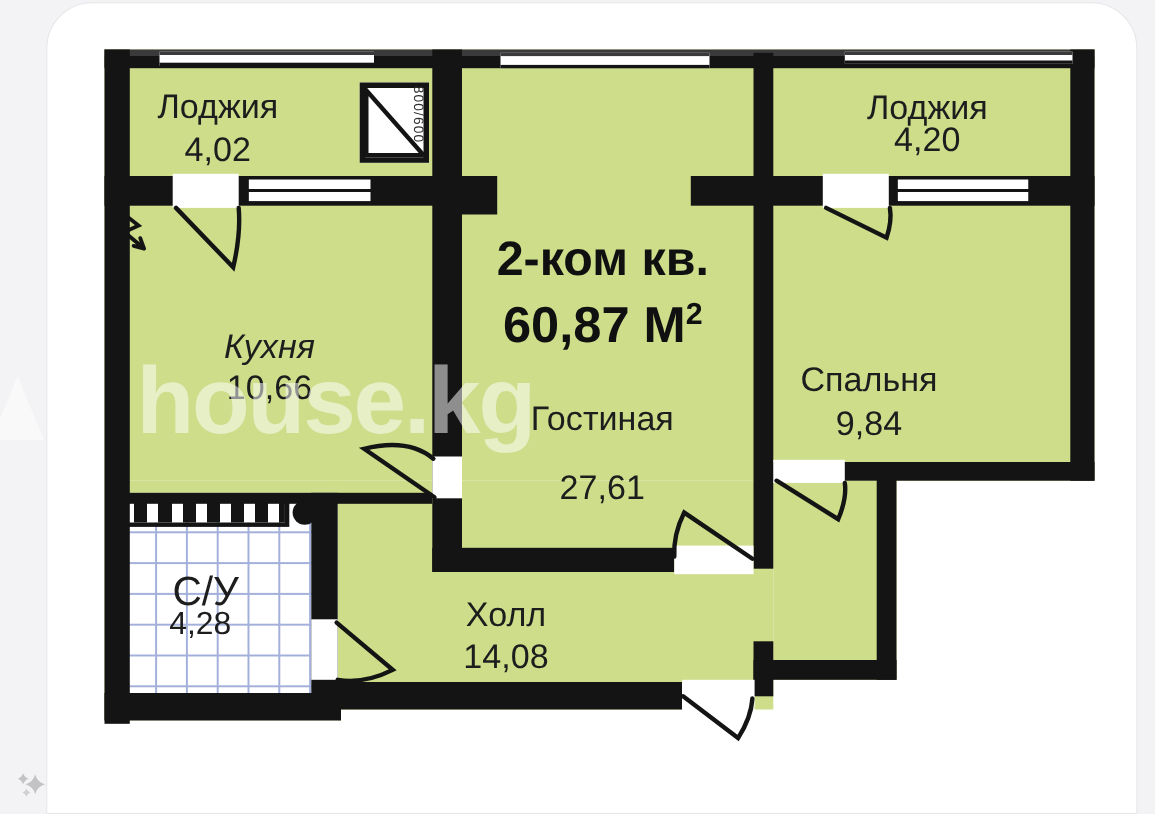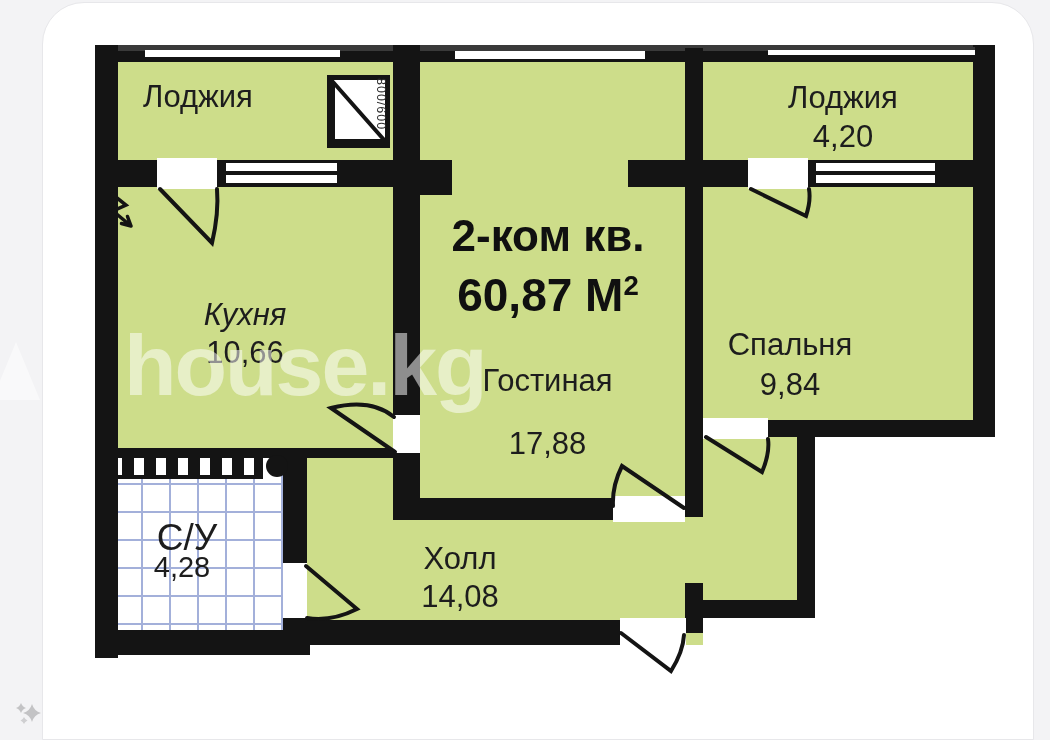--- a/index.html
+++ b/index.html
@@ -127,32 +127,33 @@
 
         <path d="M621,633 L671,671 Q683,652 684,635"></path>
       </g>
 
       <circle cx="277" cy="466" r="11" fill="#141414"></circle>
 
       <path d="M-8,400 L16,342 L40,400 Z" fill="rgba(255,255,255,0.5)"></path>
     </svg>
 
     <div class="lbl" style="left:118px;top:80px;width:160px;">Лоджия</div>
+    <div class="lbl" style="left:118px;top:119px;width:160px;">4,02</div>
 
     <div class="lbl" style="left:763px;top:81px;width:160px;">Лоджия</div>
-    <div class="lbl" style="left:763px;top:120px;width:160px;">4,20</div>
+    <div class="lbl" style="left:763px;top:110px;width:160px;">4,20</div>
 
     <div class="ttl" style="left:418px;top:211px;width:260px;font-size:44px;"><span>2-ком кв.</span></div>
     <div class="ttl" style="left:418px;top:268px;width:260px;font-size:46px;"><span>60,87 М</span><sup>2</sup></div>
 
     <div class="lbl" style="left:160px;top:298px;width:170px;font-style:italic;">Кухня</div>
     <div class="lbl" style="left:160px;top:336px;width:170px;">10,66</div>
 
     <div class="lbl" style="left:455px;top:364px;width:185px;">Гостиная</div>
-    <div class="lbl" style="left:455px;top:427px;width:185px;">17,88</div>
+    <div class="lbl" style="left:455px;top:427px;width:185px;">27,61</div>
 
     <div class="lbl" style="left:700px;top:328px;width:180px;">Спальня</div>
     <div class="lbl" style="left:700px;top:368px;width:180px;">9,84</div>
 
     <div class="lbl" style="left:127px;top:518px;width:120px;font-size:37px;">С/У</div>
     <div class="lbl" style="left:122px;top:552px;width:120px;font-size:29px;">4,28</div>
 
     <div class="lbl" style="left:385px;top:542px;width:150px;">Холл</div>
     <div class="lbl" style="left:385px;top:580px;width:150px;">14,08</div>
 

